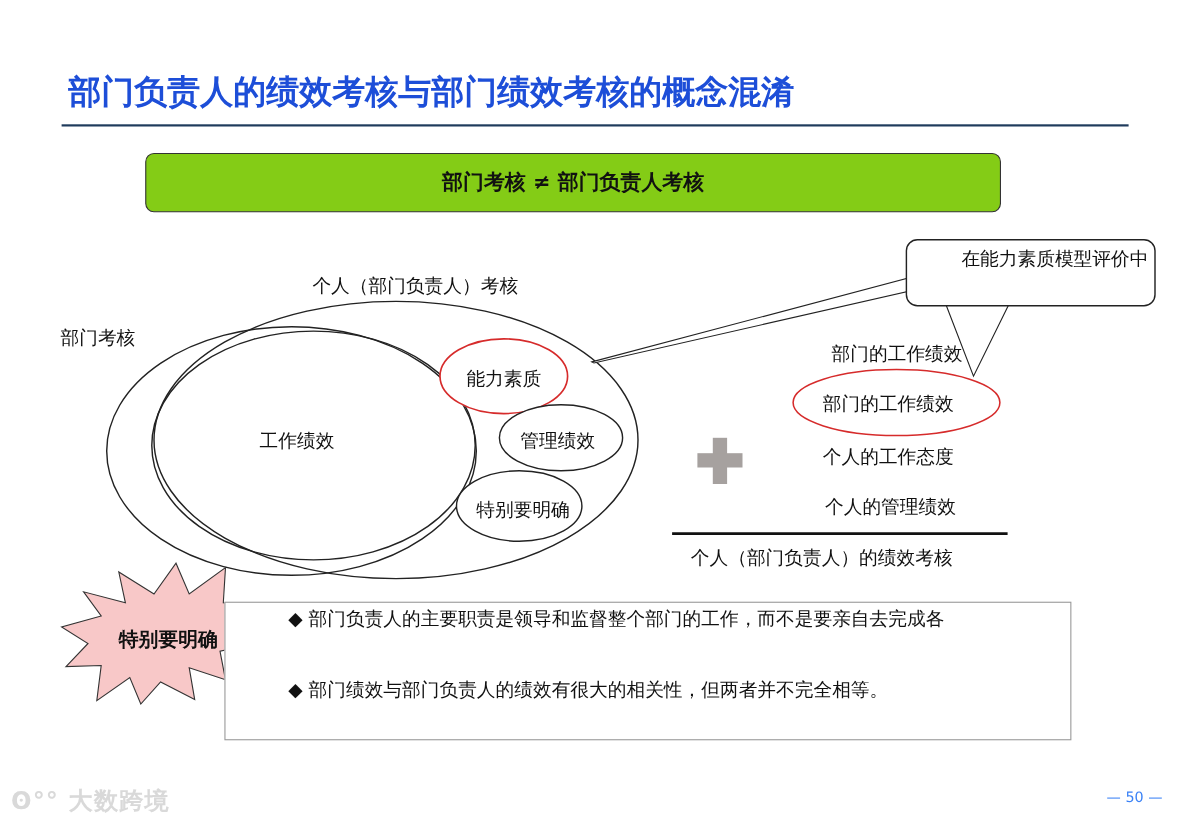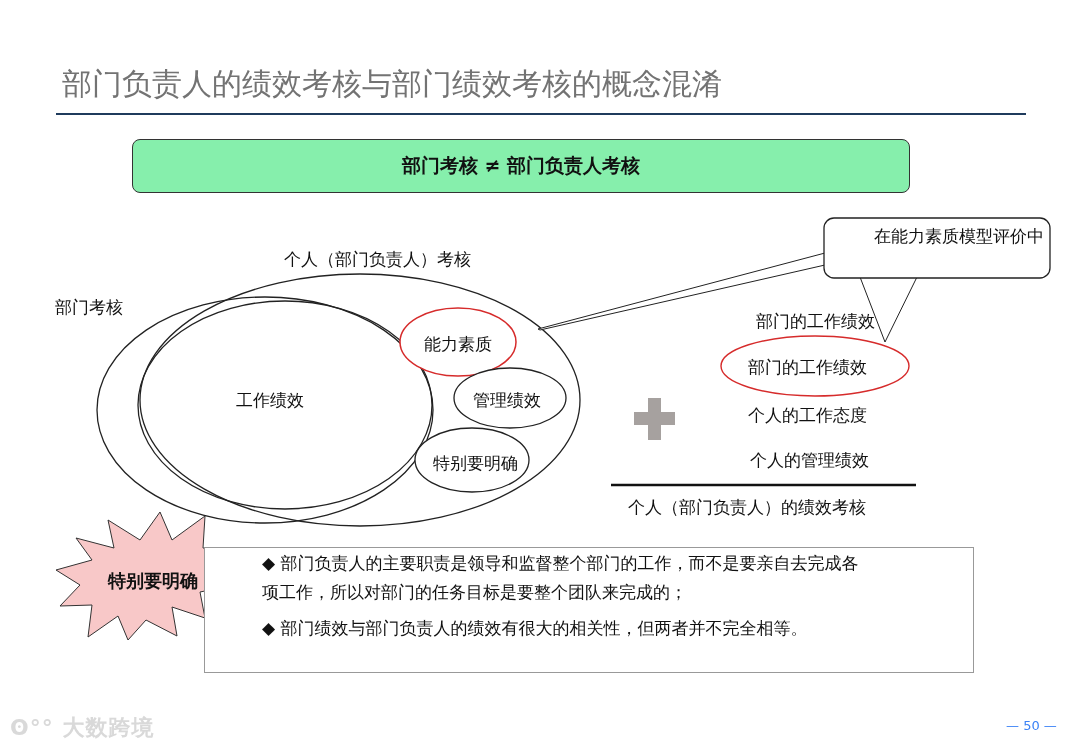--- a/index.html
+++ b/index.html
@@ -1,21 +1,21 @@
 <!DOCTYPE html>
 <html><head>
 <meta charset="utf-8">
 <style>
   html, body { margin:0; padding:0; background:#ffffff; }
   body { width:1080px; height:748px; position:relative; overflow:hidden;
          font-family:"DejaVu Sans","Liberation Sans",sans-serif; color:#111; }
   .abs { position:absolute; }
-  .title { left:62px; top:64px; font-size:30px; font-weight:normal; letter-spacing:0px; color:#737373; white-space:nowrap; }
+  .title { left:62px; top:64px; font-size:30px; font-weight:bold; letter-spacing:0px; color:#1d4ed8; white-space:nowrap; }
   .title-rule { left:56px; top:113px; width:970px; height:2px; background:#1f3b5c; }
-  .banner { left:132px; top:139px; width:776px; height:52px; background:#86efac; border:1.5px solid #333;
+  .banner { left:132px; top:139px; width:776px; height:52px; background:#84cc16; border:1.5px solid #333;
             border-radius:8px; display:flex; align-items:center; justify-content:center;
             font-size:19px; font-weight:bold; }
   svg.diagram { position:absolute; left:0; top:0; }
   .lbl { position:absolute; font-weight:normal; font-size:17px; white-space:nowrap; }
   .callout-text { position:absolute; left:825px; top:224px; width:268px; text-align:center;
                   font-size:17px; line-height:24px; }
   .bul-box { left:204px; top:547px; width:768px; height:124px; border:1.5px solid #999; background:#fff; }
   .bul { position:absolute; font-size:17px; line-height:29px; color:#111; }
   .starlbl { position:absolute; left:108px; top:569px; font-size:18px; font-weight:bold; }
   .logo { left:10px; top:713px; font-size:22px; color:#d9d9d9; font-weight:bold; letter-spacing:1px; }
@@ -75,21 +75,20 @@
 
 <div class="lbl" style="left:756px;top:310px;">部门的工作绩效</div>
 <div class="lbl" style="left:748px;top:356px;">部门的工作绩效</div>
 <div class="lbl" style="left:748px;top:404px;">个人的工作态度</div>
 <div class="lbl" style="left:750px;top:449px;">个人的管理绩效</div>
 <div class="lbl" style="left:628px;top:496px;">个人（部门负责人）的绩效考核</div>
 
 <div class="abs bul-box"></div>
 <div class="bul" style="left:262px;top:549px;">
   <div><span>◆</span>&nbsp;<span>部门负责人的主要职责是领导和监督整个部门的工作，而不是要亲自去完成各</span></div>
-  <div><span>项工作，所以对部门的任务目标是要整个团队来完成的；</span></div>
 </div>
 <div class="bul" style="left:262px;top:614px;">
   <span>◆</span>&nbsp;<span>部门绩效与部门负责人的绩效有很大的相关性，但两者并不完全相等。</span>
 </div>
 
 <div class="starlbl">特别要明确</div>
 
 <div class="abs logo">
   <span>ʘ°°</span>
   <span>大数跨境</span>

